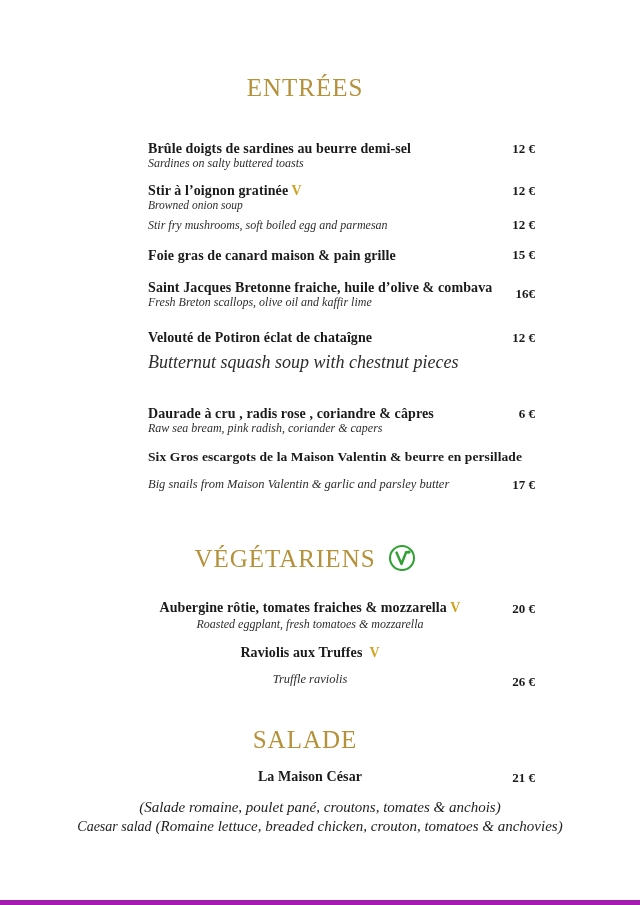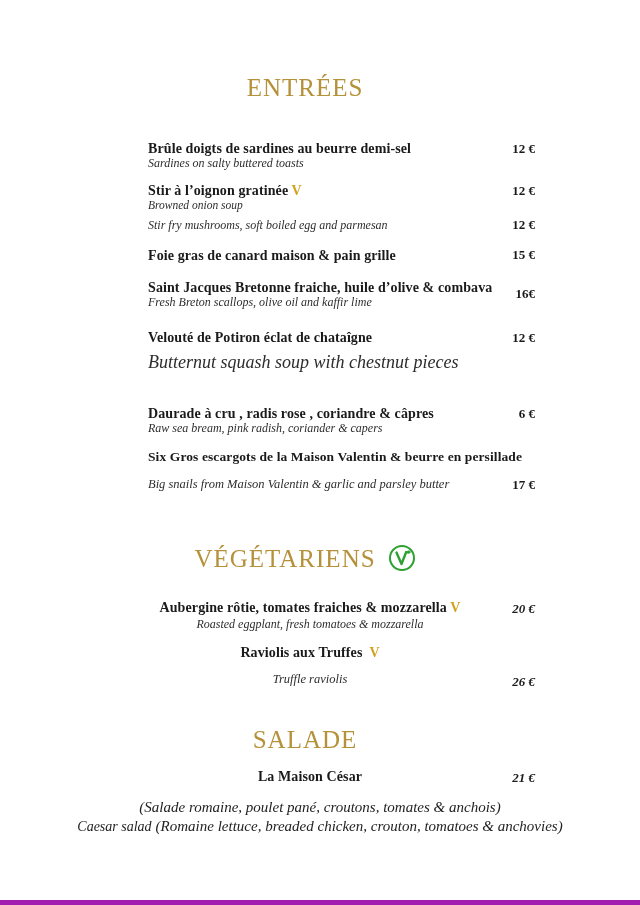--- a/index.html
+++ b/index.html
@@ -19,21 +19,21 @@
   .pa-top { align-items:flex-start; }
   .pa-mid { align-items:center; }
   .left { flex:1; min-width:0; }
   .title { font-weight:bold; font-size:14px; color:#1a1a1a; line-height:1.14; letter-spacing:0.1px; }
   .desc  { font-style:italic; font-size:12px; color:#2d2d2d; line-height:1.1; margin-top:0; }
   .price { font-weight:bold; font-size:13px; color:#1a1a1a; white-space:nowrap; margin-left:8px; line-height:1.3; }
   .vmark { color:#d2a21f; font-weight:bold; }
   .maxw  { max-width:348px; }
   .nowrap { white-space:nowrap; }
   .citem { position:relative; width:620px; text-align:center; }
-  .citem .price { position:absolute; right:85px; top:1px; margin-left:0;font-style:italic; }
+  .citem .price { position:absolute; right:85px; top:1px; margin-left:0; }
   .citem .desc-center { font-style:italic; font-size:12px; color:#2d2d2d; line-height:1.1; }
   .fineprint { width:640px; text-align:center; font-style:italic; color:#222; }
   .fineprint .small { font-size:15px; }
   .fineprint .lead { font-size:14px; }
 </style>
 </head>
 <body>
 
 <div class="page">
 

